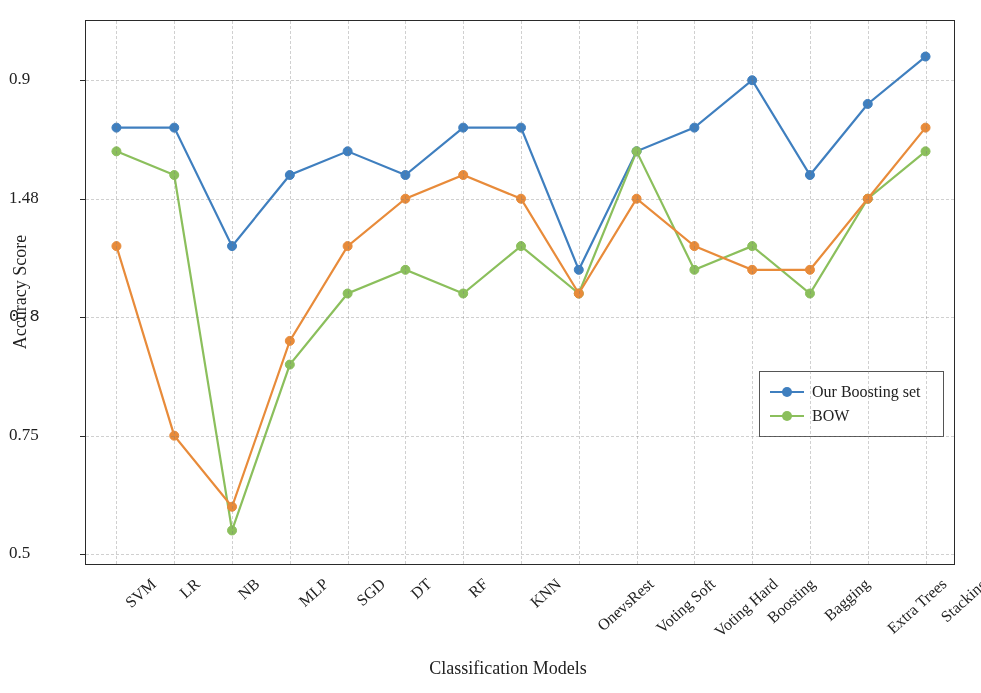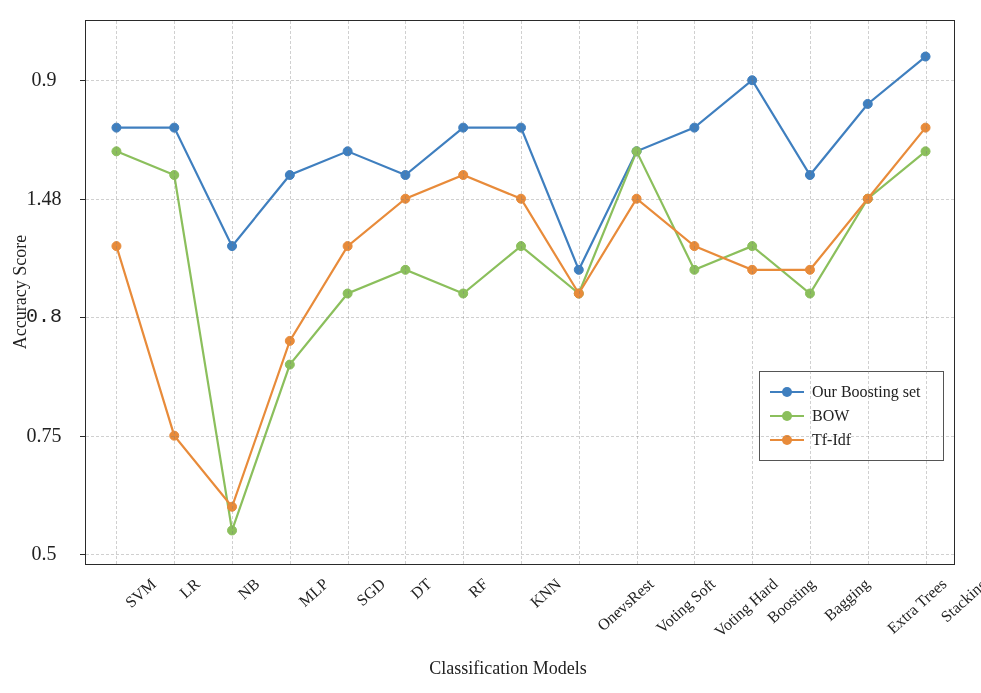--- a/index.html
+++ b/index.html
@@ -37,22 +37,22 @@
     position: absolute;
     top: 0;
     height: 100%;
     width: 0;
     border-left: 1px dashed rgba(120,120,120,0.35);
   }
   .y-tick-label {
     position: absolute;
     right: 902px;
     width: 70px;
-    text-align: center;
-    font-size: 20px;
+    text-align: left;
+    font-size: 17px;
     color: #222;
     transform: translateY(-50%);
   }
   .x-tick-label {
     position: absolute;
     font-size: 16px;
     color: #222;
     transform-origin: top right;
     transform: rotate(-42deg);
     text-align: right;
@@ -187,27 +187,20 @@
           </div>
           <span>Our Boosting set</span>
         </div>
         <div class="legend-row">
           <div class="legend-line">
             <div class="ln" style="background: rgb(139, 191, 92);"></div>
             <div class="dot" style="background: rgb(139, 191, 92); border-color: rgb(139, 191, 92);"></div>
           </div>
           <span>BOW</span>
         </div>
-        <div class="legend-row">
-          <div class="legend-line">
-            <div class="ln" style="background: rgb(232, 139, 58);"></div>
-            <div class="dot" style="background: rgb(232, 139, 58); border-color: rgb(232, 139, 58);"></div>
-          </div>
-          <span>Tf-Idf</span>
-        </div>
       </div>
   <div class="gridline-h" style="top: 533.152px;"></div>
       <div class="tick-mark-y" style="top: 533.152px;"></div>
       <div class="gridline-h" style="top: 414.674px;"></div>
       <div class="tick-mark-y" style="top: 414.674px;"></div>
       <div class="gridline-h" style="top: 296.196px;"></div>
       <div class="tick-mark-y" style="top: 296.196px;"></div>
       <div class="gridline-h" style="top: 177.717px;"></div>
       <div class="tick-mark-y" style="top: 177.717px;"></div>
       <div class="gridline-h" style="top: 59.2391px;"></div>

